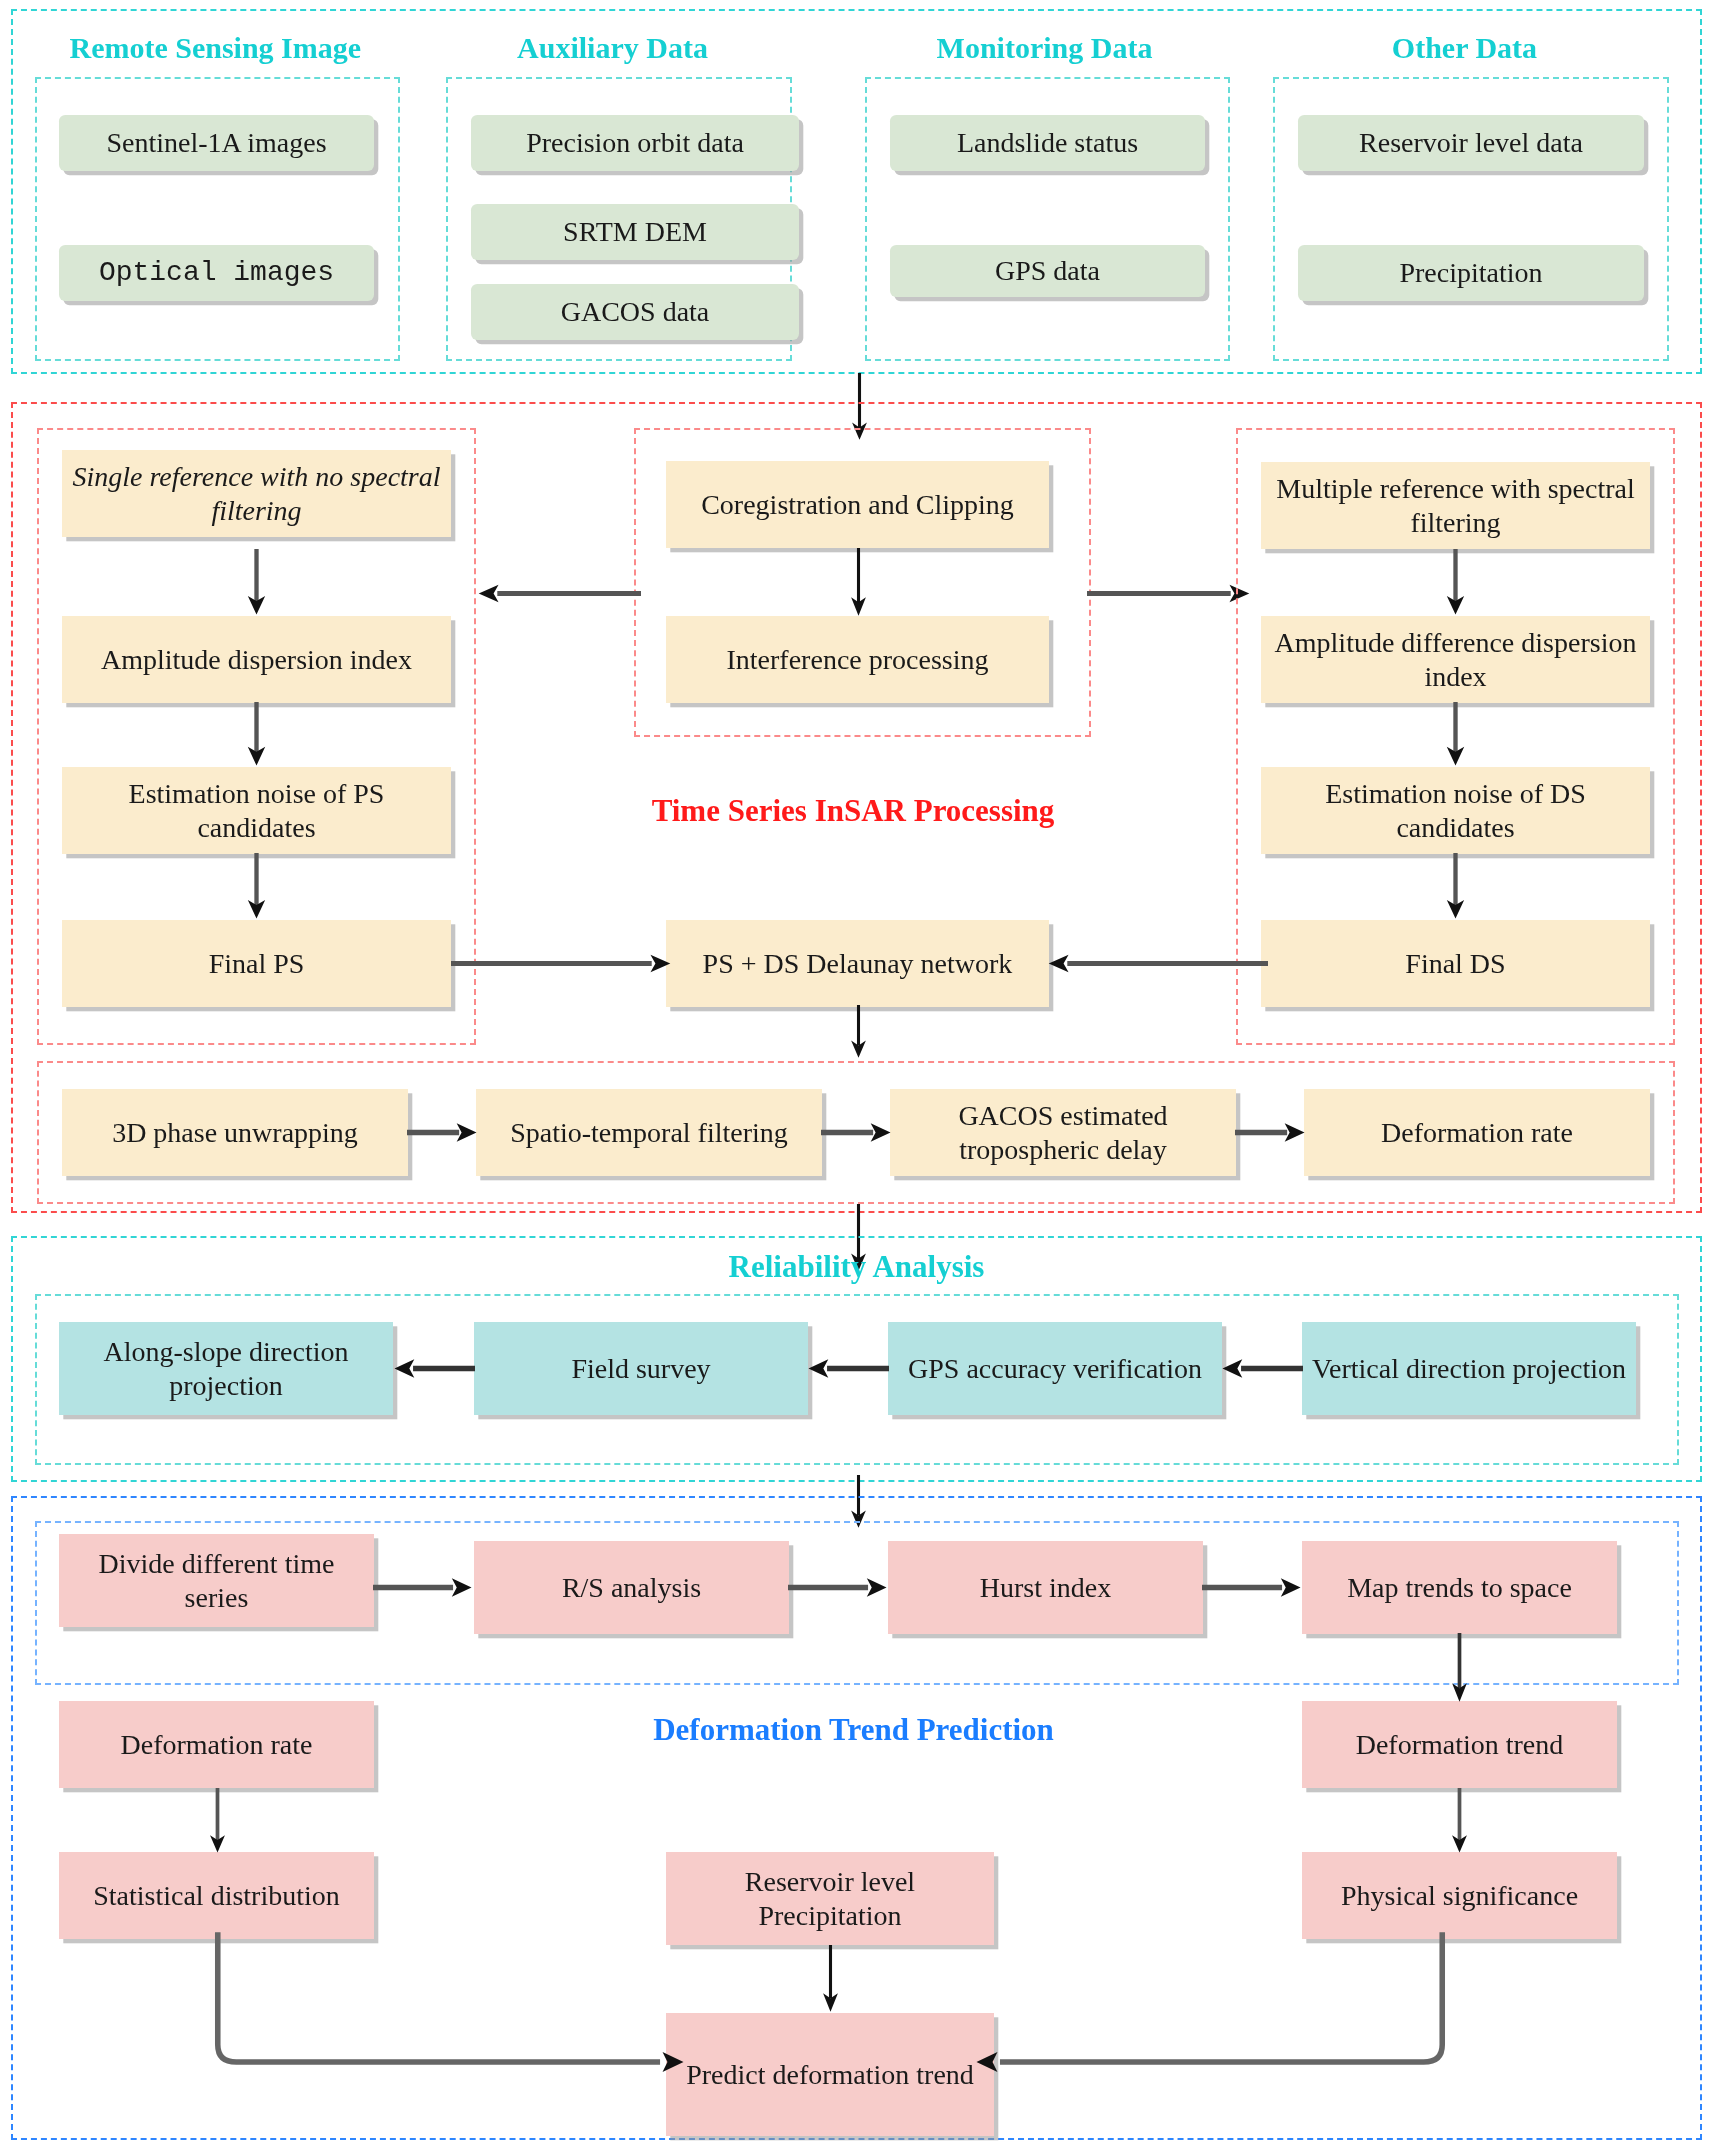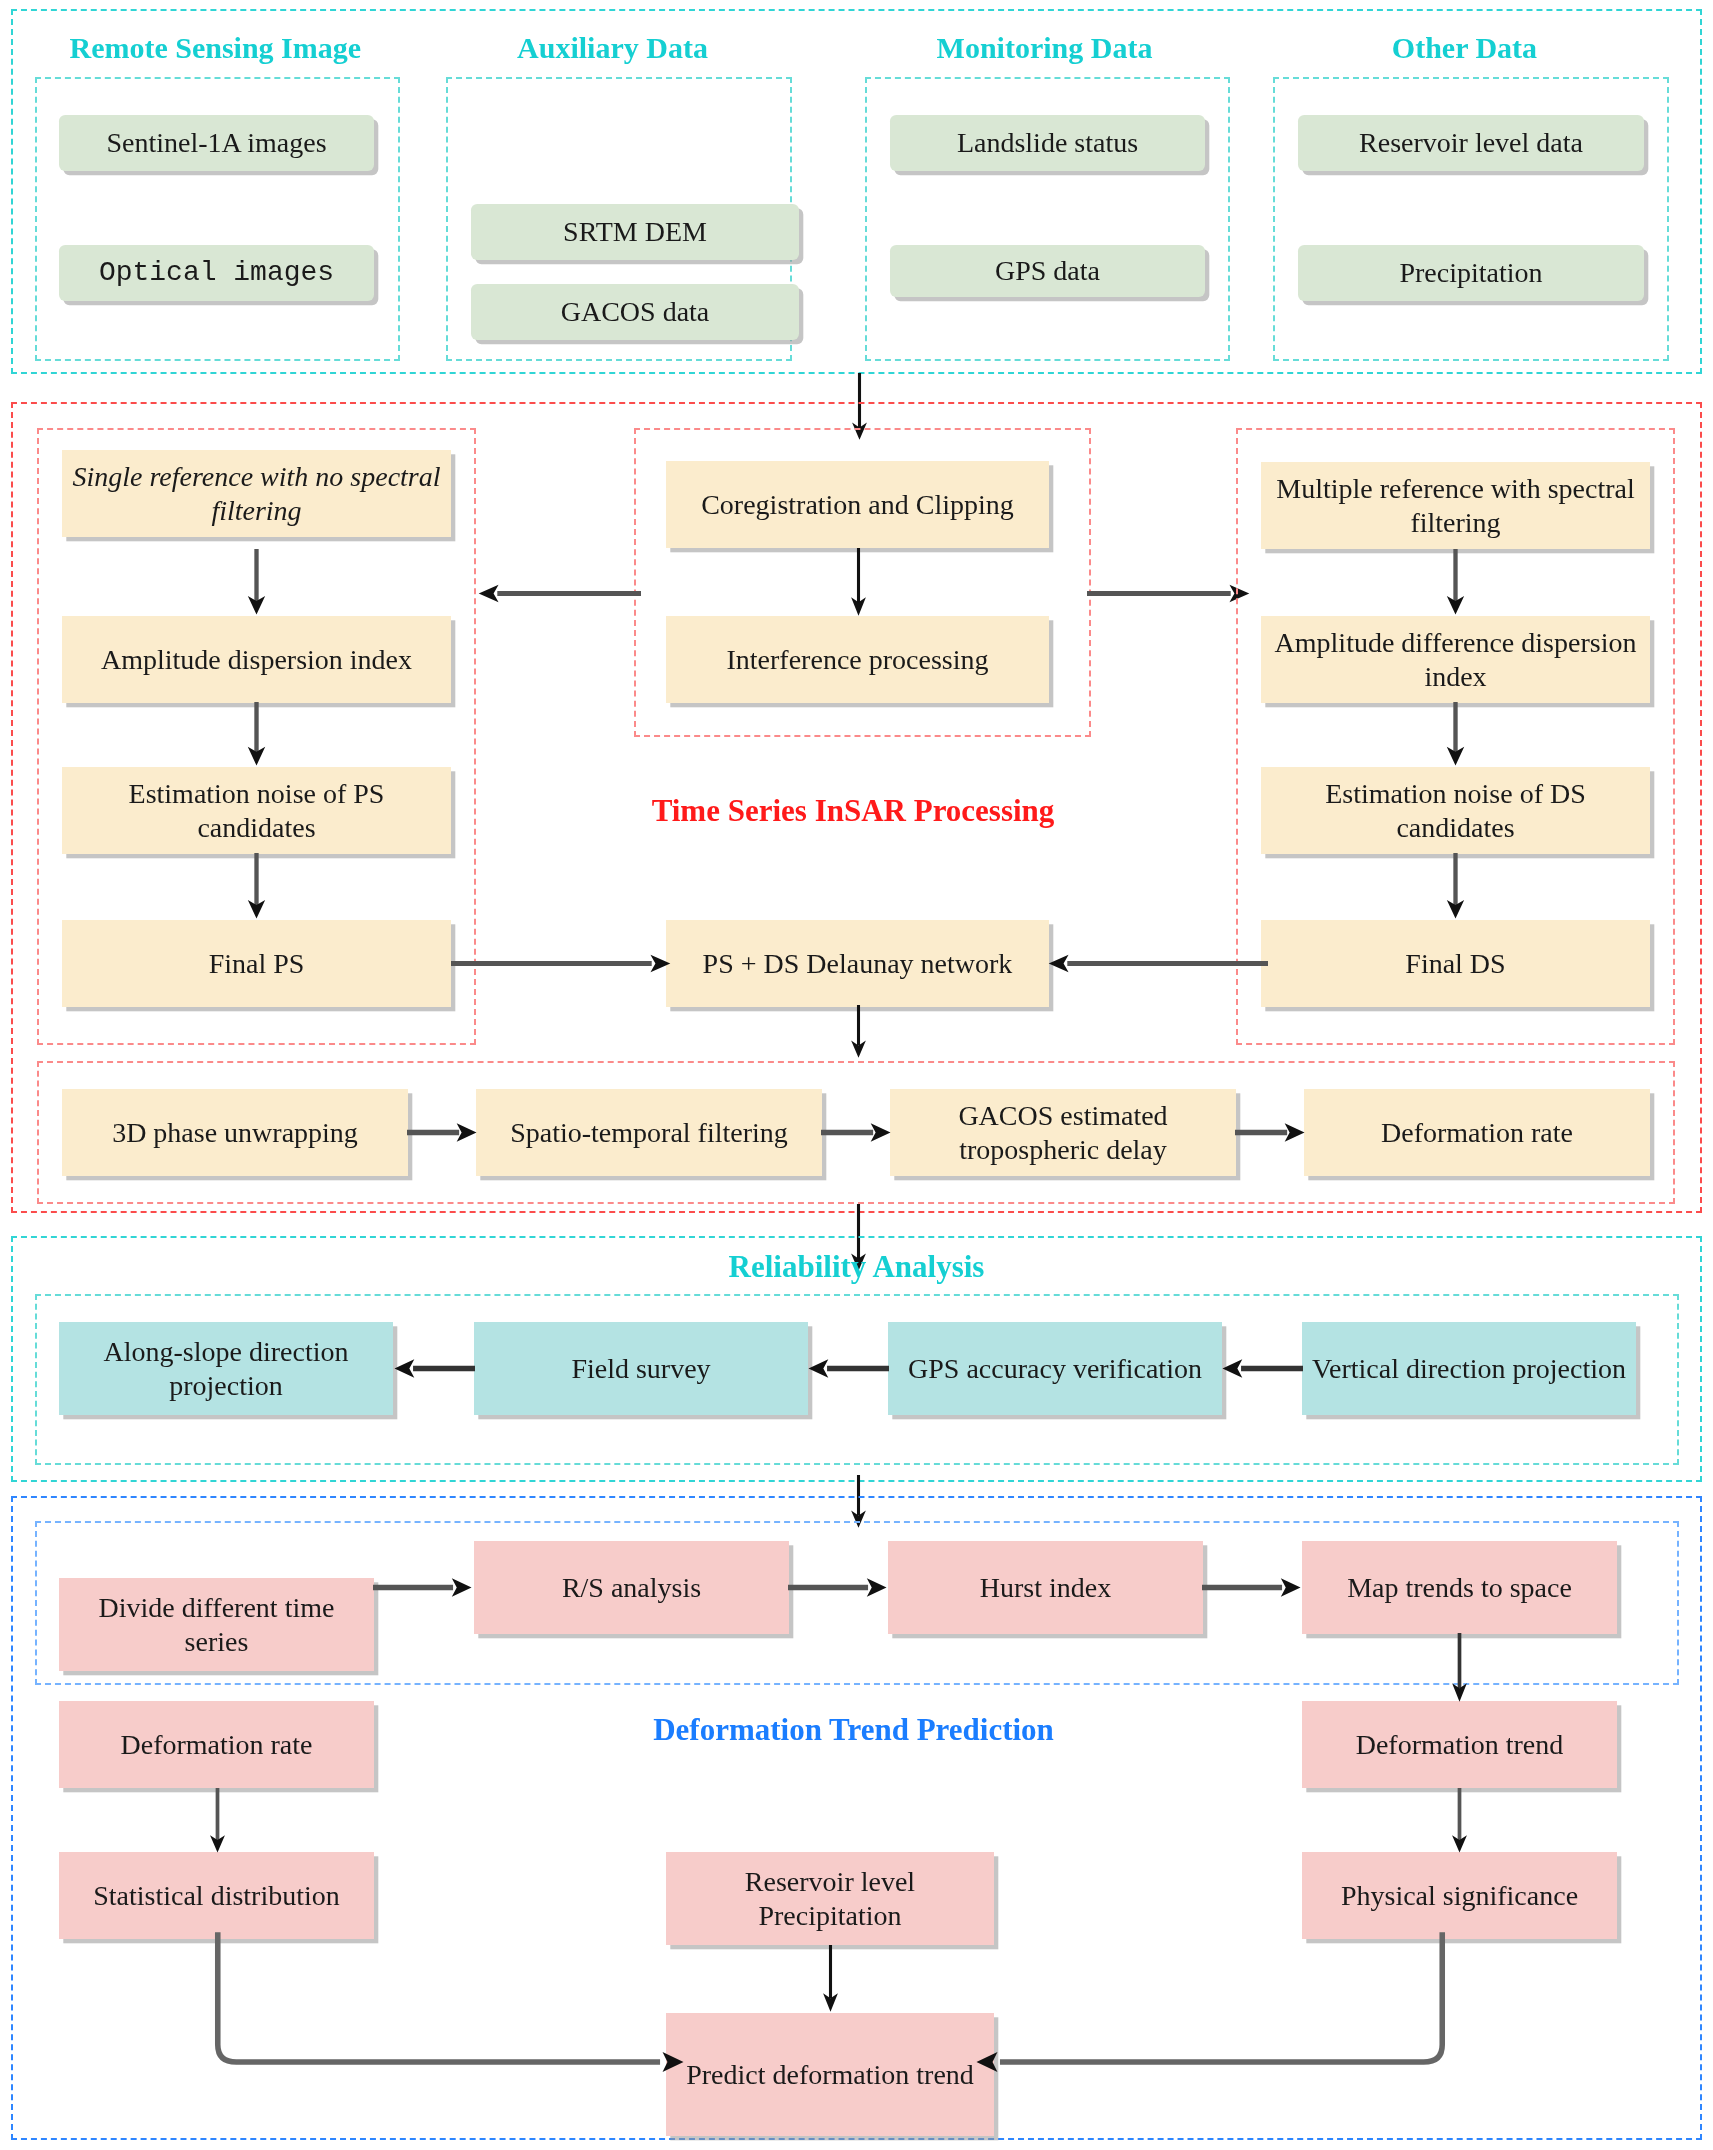--- a/index.html
+++ b/index.html
@@ -47,20 +47,21 @@
 
   <div class="outer d-teal" style="left:11px;top:8.7px;width:1691px;height:365px;"></div>
 
   <div class="grp-title" style="left:17.3px;top:31px;width:396px;">Remote Sensing Image</div>
   <div class="outer d-teal-l" style="left:35px;top:77px;width:365px;height:284px;"></div>
   <div class="node n-green" style="left:59px;top:115px;width:315px;height:56px;">Sentinel-1A images</div>
   <div class="node n-green" style="left:59px;top:245px;width:315px;height:56px;font-family:Liberation Mono, monospace;">Optical images</div>
 
   <div class="grp-title" style="left:433px;top:31px;width:359px;">Auxiliary Data</div>
   <div class="outer d-teal-l" style="left:446px;top:77px;width:346px;height:284px;"></div>
+  <div class="node n-green" style="left:471px;top:115px;width:328px;height:56px;">Precision orbit data</div>
   <div class="node n-green" style="left:471px;top:204px;width:328px;height:56px;">SRTM DEM</div>
   <div class="node n-green" style="left:471px;top:284px;width:328px;height:56px;">GACOS data</div>
 
   <div class="grp-title" style="left:865px;top:31px;width:359px;">Monitoring Data</div>
   <div class="outer d-teal-l" style="left:865px;top:77px;width:365px;height:284px;"></div>
   <div class="node n-green" style="left:890px;top:115px;width:315px;height:56px;">Landslide status</div>
   <div class="node n-green" style="left:890px;top:245px;width:315px;height:52px;">GPS data</div>
 
   <div class="grp-title" style="left:1273px;top:31px;width:383px;">Other Data</div>
   <div class="outer d-teal-l" style="left:1273px;top:77px;width:396px;height:284px;"></div>
@@ -236,21 +237,21 @@
         <line x1="20" y1="0" x2="20" y2="66" stroke="#111" stroke-width="5"></line>
         <polygon points="20,86 8,58 20,66 32,58" fill="#111"></polygon>
       </svg>
     </div>
 
   <div class="outer d-blue" style="left:11px;top:1496px;width:1691px;height:644px;"></div>
   <div class="sec-title sec-blue" style="left:569px;top:1712px;width:569px;">Deformation Trend Prediction</div>
 
   <div class="outer d-blue-l" style="left:35px;top:1521px;width:1644px;height:164px;"></div>
 
-  <div class="node n-pink" style="left:59px;top:1578px;width:315px;height:93px;">Divide different time series</div>
+  <div class="node n-pink" style="left:59px;top:1534px;width:315px;height:93px;">Divide different time series</div>
   <div class="node n-pink" style="left:474px;top:1541px;width:315px;height:93px;">R/S analysis</div>
   <div class="node n-pink" style="left:888px;top:1541px;width:315px;height:93px;">Hurst index</div>
   <div class="node n-pink" style="left:1302px;top:1541px;width:315px;height:93px;">Map trends to space</div>
 
   <div class="arr" style="left:373px;top:1575px;">
       <svg width="101" height="25" viewBox="0 0 164 40">
         <line x1="0" y1="20" x2="130" y2="20" stroke="#555" stroke-width="9"></line>
         <polygon points="160,20 128,5 136,20 128,35" fill="#111"></polygon>
       </svg>
     </div>

